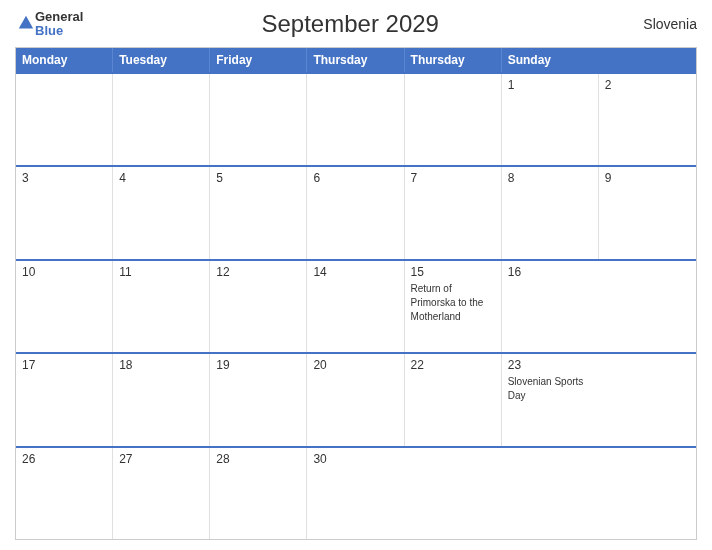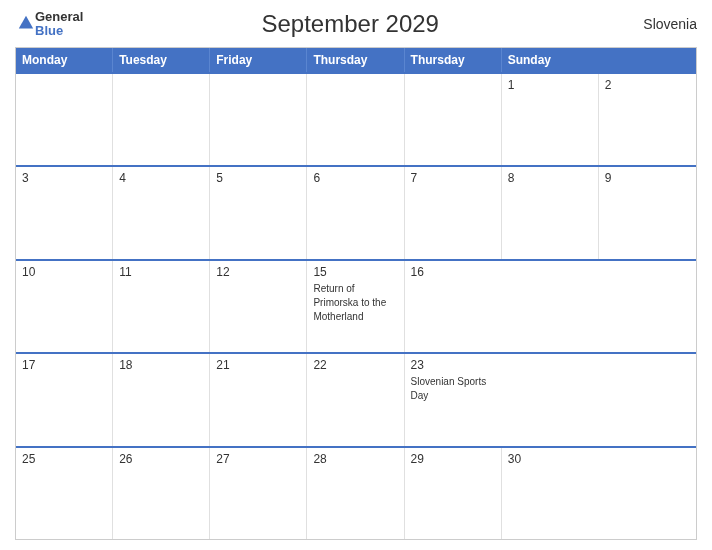--- a/index.html
+++ b/index.html
@@ -197,55 +197,55 @@
         <div class="cal-row">
           <div class="cal-cell">
             <span class="day-num">10</span>
           </div>
           <div class="cal-cell">
             <span class="day-num">11</span>
           </div>
           <div class="cal-cell">
             <span class="day-num">12</span>
           </div>
+          <div class="cal-cell">
+            <span class="day-num">14</span>
+          </div>
           <div class="cal-cell"><span class="day-num">15</span><span class="event-text">Return of Primorska to the Motherland</span></div>
           <div class="cal-cell">
             <span class="day-num">16</span>
           </div>
         </div>
         <div class="cal-row">
           <div class="cal-cell">
             <span class="day-num">17</span>
           </div>
           <div class="cal-cell">
             <span class="day-num">18</span>
           </div>
           <div class="cal-cell">
-            <span class="day-num">21</span>
+            <span class="day-num">19</span>
+          </div>
+          <div class="cal-cell">
+            <span class="day-num">20</span>
           </div>
           <div class="cal-cell">
             <span class="day-num">22</span>
           </div>
           <div class="cal-cell"><span class="day-num">23</span><span class="event-text">Slovenian Sports Day</span></div>
         </div>
         <div class="cal-row">
           <div class="cal-cell">
-            <span class="day-num">25</span>
-          </div>
-          <div class="cal-cell">
             <span class="day-num">26</span>
           </div>
           <div class="cal-cell">
             <span class="day-num">27</span>
           </div>
           <div class="cal-cell">
             <span class="day-num">28</span>
-          </div>
-          <div class="cal-cell">
-            <span class="day-num">29</span>
           </div>
           <div class="cal-cell">
             <span class="day-num">30</span>
           </div>
         </div>
       </div>
   </div>
 </div>
 
 </body></html>

